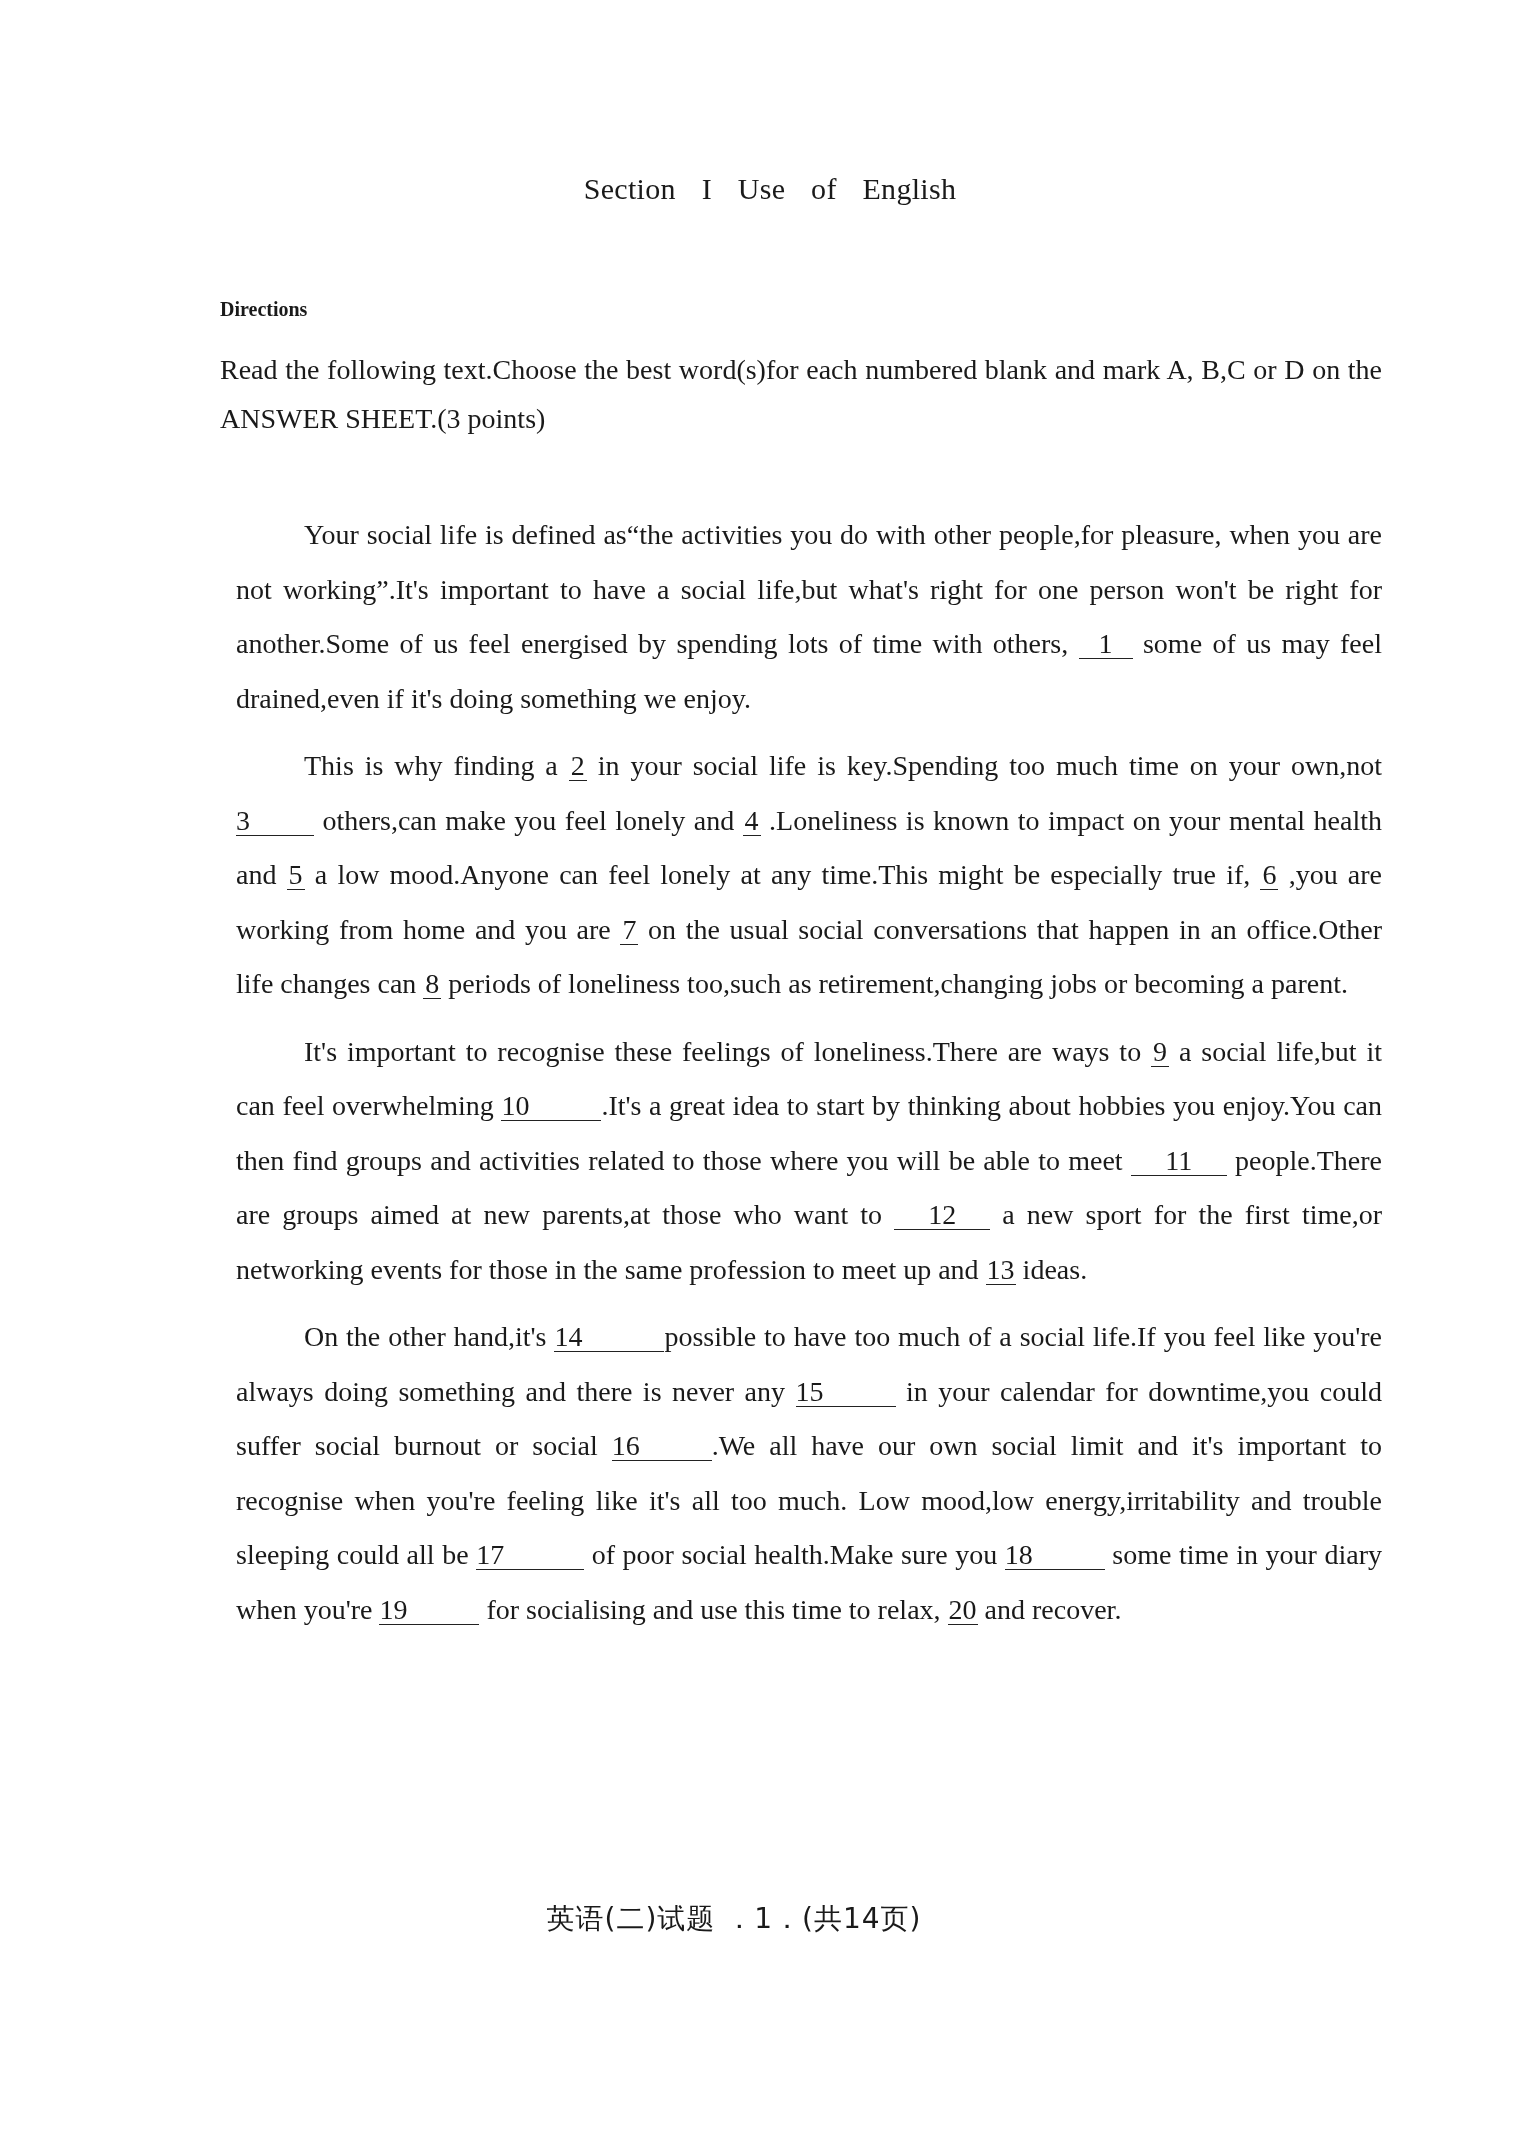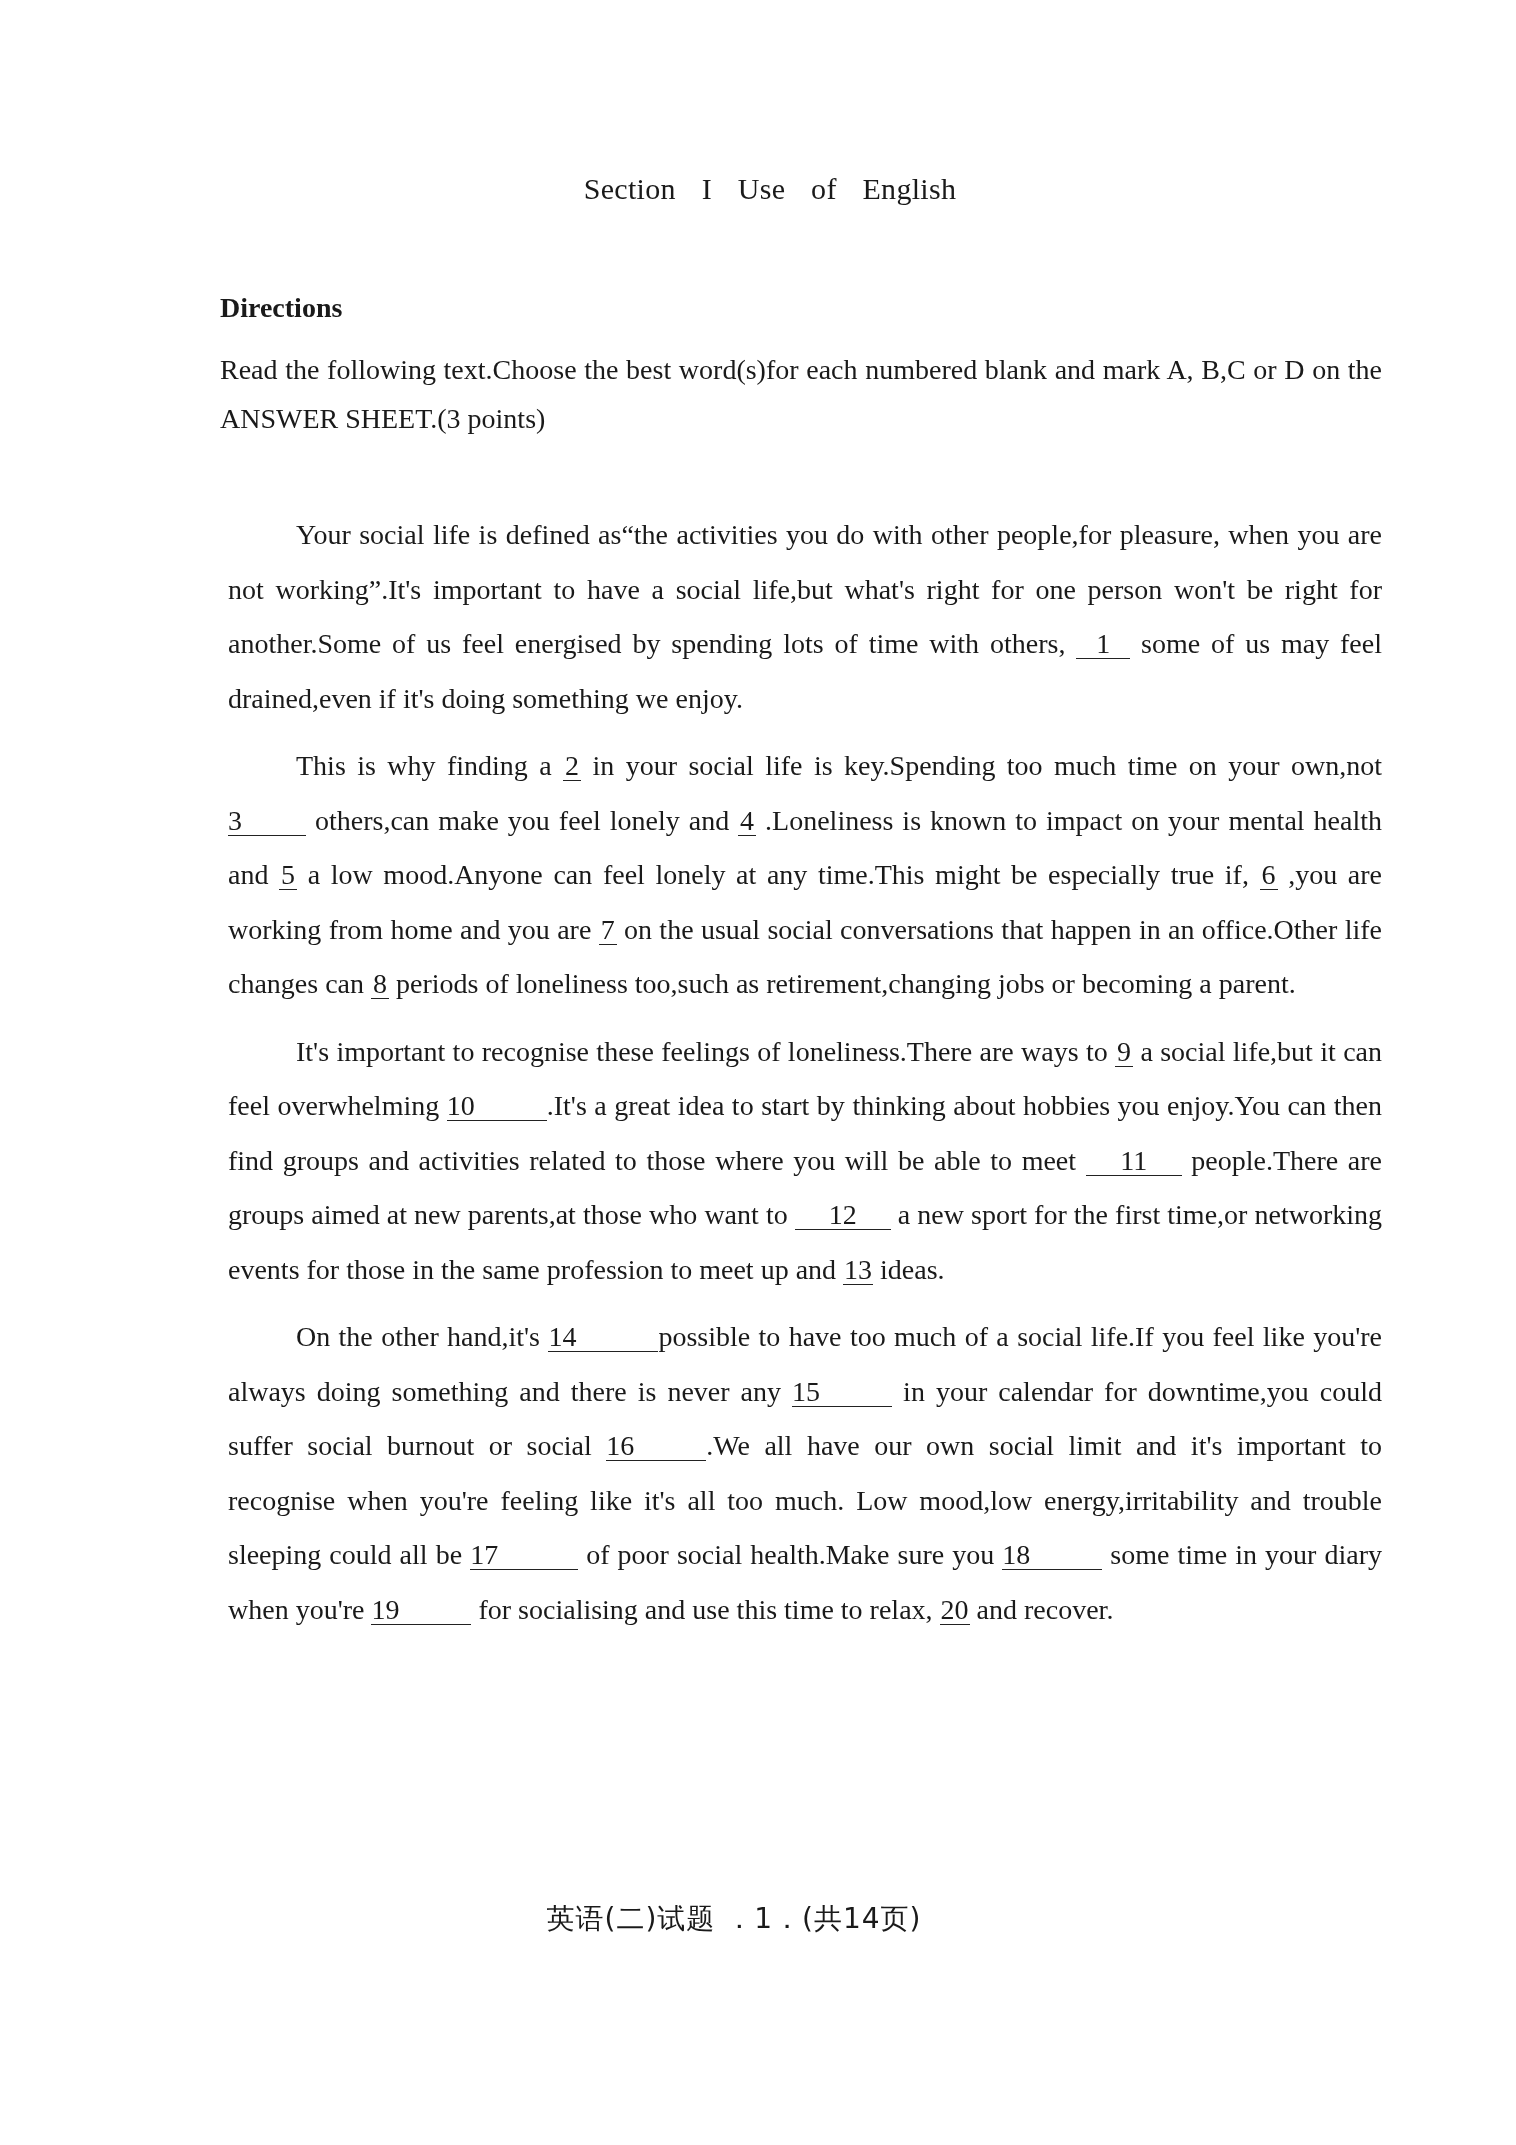--- a/index.html
+++ b/index.html
@@ -6,33 +6,33 @@
   body {
     width: 1516px; height: 2145px; position: relative; overflow: hidden;
     font-family: "Liberation Serif", "DejaVu Serif", serif;
     color: #1a1a1a;
   }
   .page-title {
     position: absolute; top: 172px; left: 12px; width: 1516px;
     text-align: center; font-size: 30px; word-spacing: 18px; letter-spacing: 0.3px;
   }
   .directions-heading {
-    position: absolute; top: 292px; left: 220px;
-    font-size: 28px; font-weight: bold;
+    position: absolute; top: 298px; left: 220px;
+    font-size: 20px; font-weight: bold;
   }
   .directions-text {
     position: absolute; top: 345px; left: 220px; width: 1162px;
     font-size: 28px; line-height: 49px; text-align: justify;
   }
   .passage {
     position: absolute; top: 508px; left: 220px; width: 1162px;
     font-size: 28px;
   }
   .para {
-    margin: 0 0 13px 8px; line-height: 54.5px;
+    margin: 0 0 13px 16px; line-height: 54.5px;
     text-align: justify; text-indent: 68px;
   }
   .blank {
     display: inline-block; text-align: left; text-indent: 0;
     border-bottom: 1.5px solid #222; line-height: 28px; height: 28px;
   }
   .blank.num-only { text-align: center; }
   .footer {
     position: absolute; top: 1900px; left: 0; width: 1468px;
     text-align: center; font-size: 28px;

